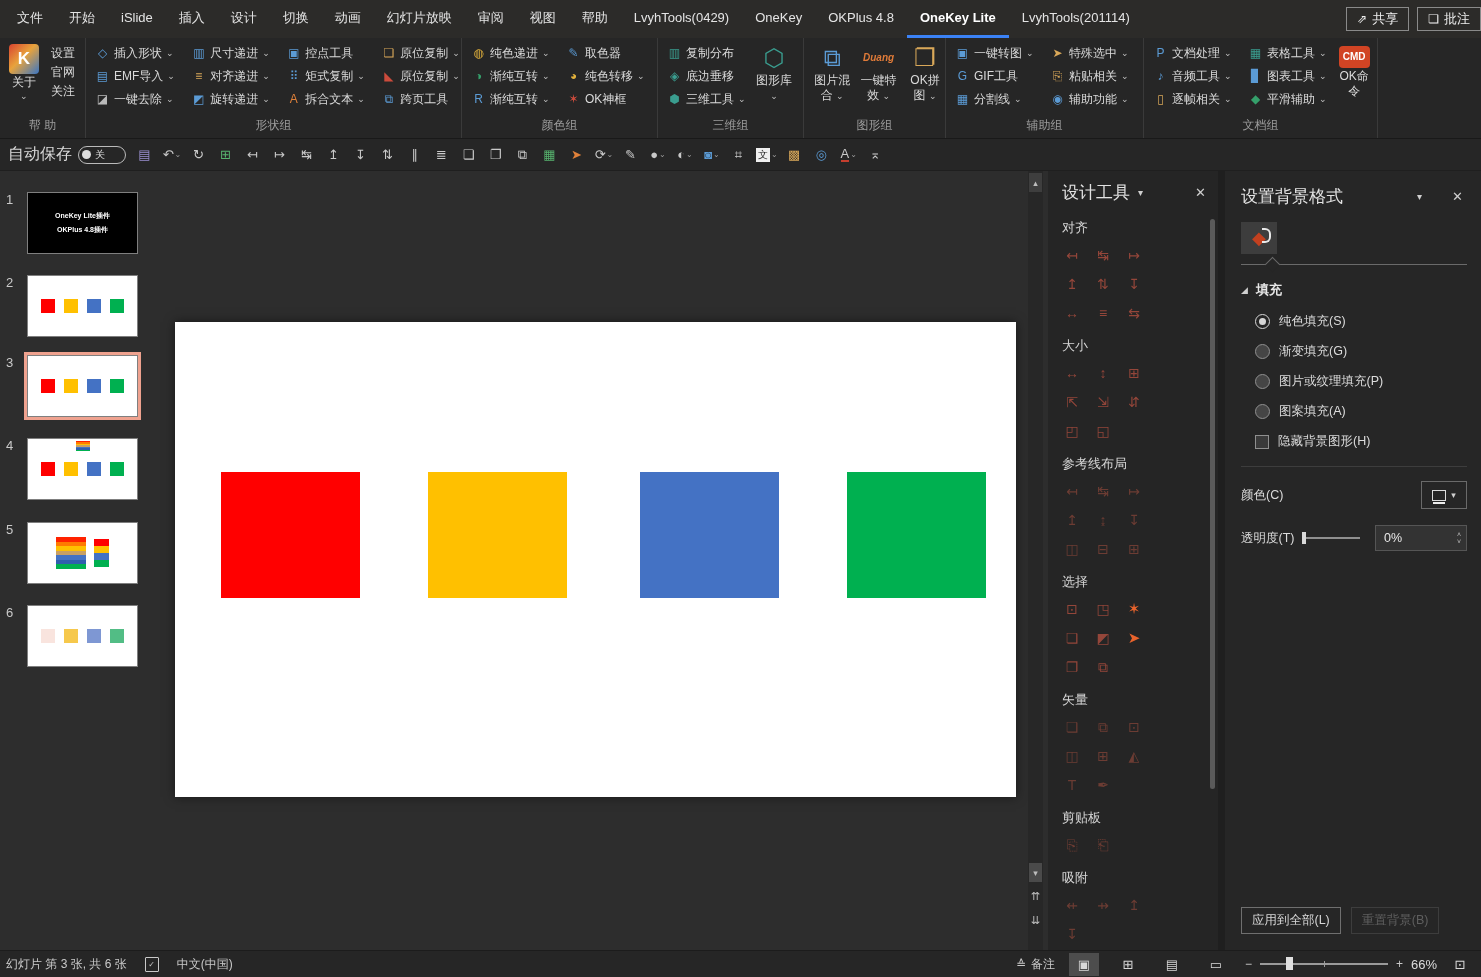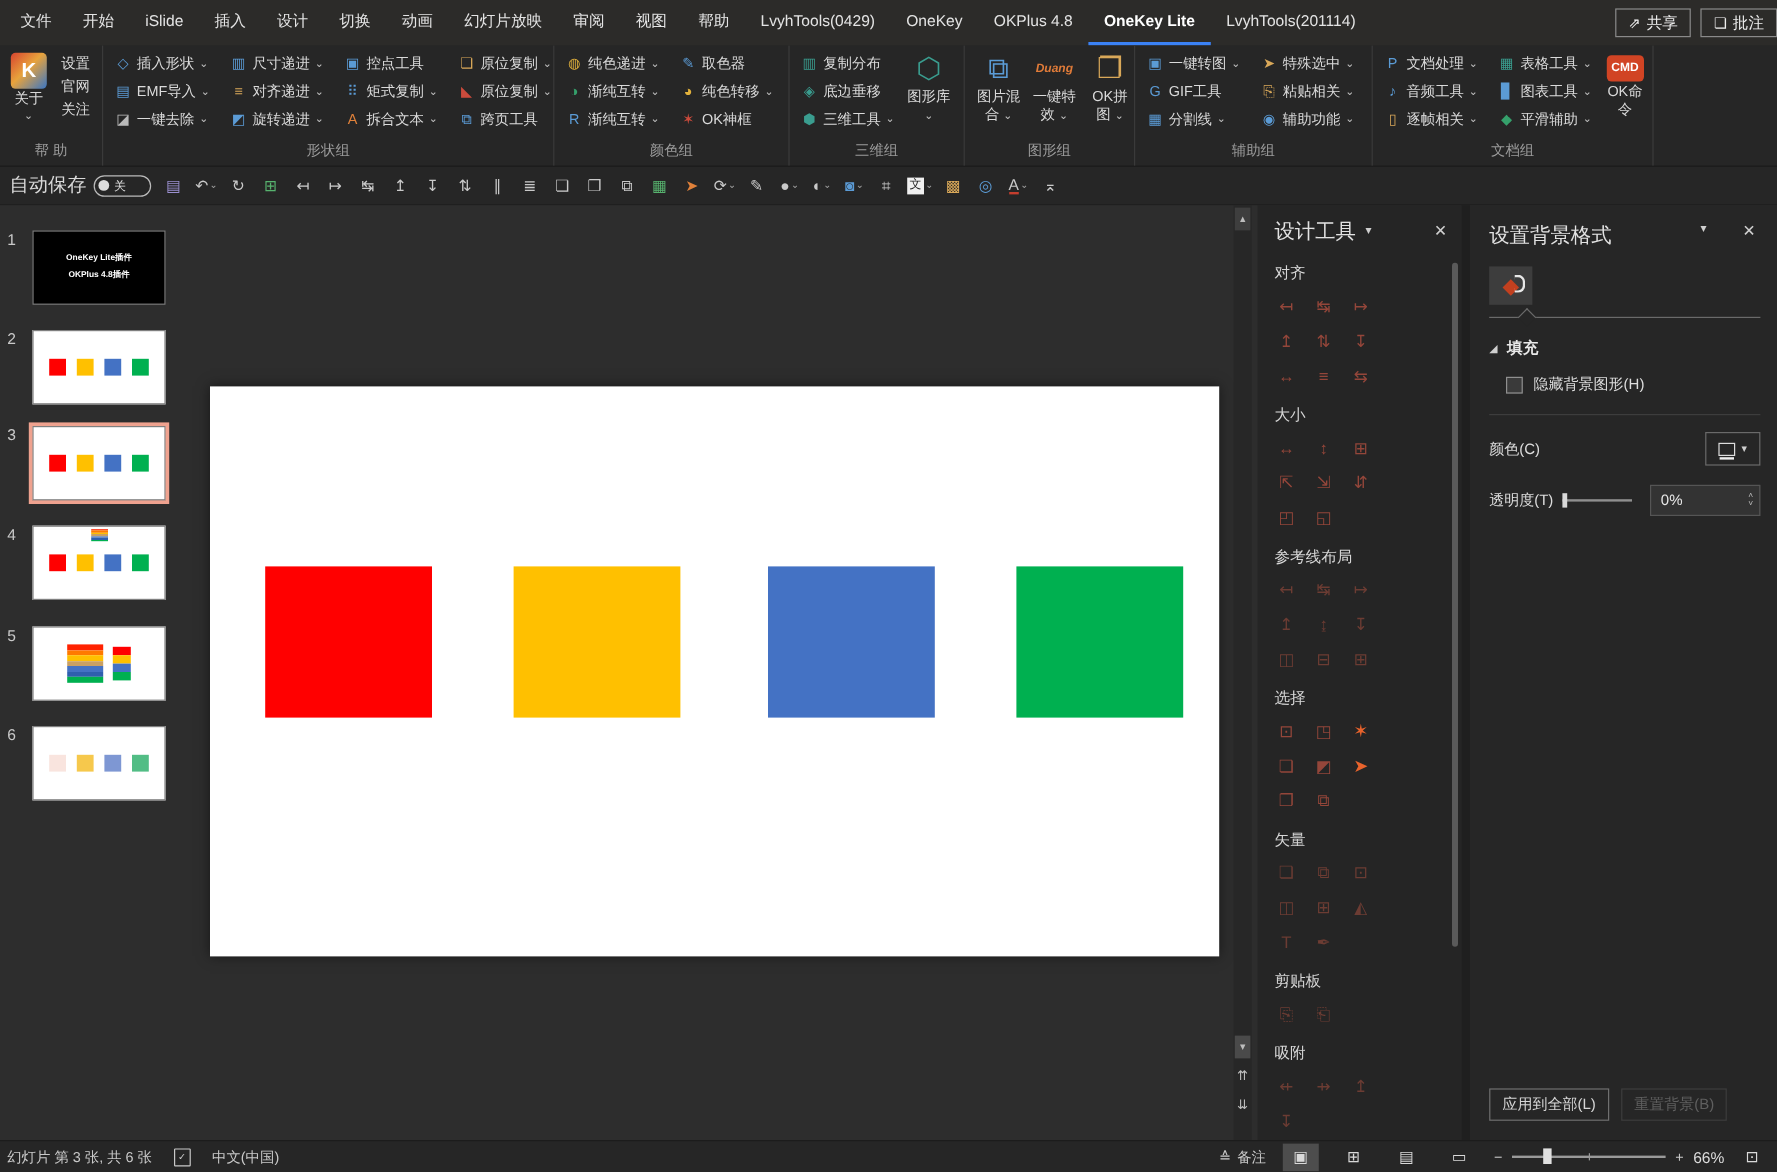--- a/index.html
+++ b/index.html
@@ -93,21 +93,21 @@
   .dhead .dcaret{font-size:10px;color:#cfcfcf;}
   .dhead .dclose{margin-left:auto;font-size:13px;color:#cfcfcf;}
   .dsec-title{font-size:13px;color:#d6d6d6;margin:15px 0 9px 0;}
   .dgrid{display:grid;grid-template-columns:repeat(3,31px);row-gap:11px;}
   .dicon{width:20px;height:18px;color:#94463a;font-size:14px;display:flex;align-items:center;justify-content:center;cursor:default;}
   .dsec.dim .dicon{color:#6c3c33;}
   .dicon.accent{color:#e8632c;font-size:15px;}
   .dscroll{position:absolute;right:3px;top:48px;width:5px;height:570px;background:#5a5a5a;border-radius:3px;}
   
   .format{position:absolute;left:1225px;right:0;top:0;bottom:0;background:#262626;box-sizing:border-box;padding:0 0 0 16px;overflow:hidden;}
-  .fhead{display:flex;margin-top:14px;font-size:17px;color:#e2e2e2;}
+  .fhead{display:flex;align-items:center;margin-top:14px;font-size:17px;color:#e2e2e2;}
   .fhead .dcaret{margin-left:74px;font-size:10px;color:#cfcfcf;}
   .fhead .dclose{margin-left:30px;font-size:13px;color:#cfcfcf;}
   .ftab{margin-top:14px;width:36px;height:32px;background:#3d3d3d;display:flex;align-items:center;justify-content:center;}
   .bucketg{color:#c2401f;font-size:18px;position:relative;}
   .bucketg::after{content:"";position:absolute;right:-5px;top:1px;width:7px;height:11px;border:2px solid #e8e8e8;border-left:none;border-radius:0 6px 6px 0;}
   .fline{position:relative;margin-top:10px;margin-right:14px;border-top:1px solid #6a6a6a;}
   .fnotch{position:absolute;left:26px;top:-6px;width:10px;height:10px;background:#262626;border-left:1px solid #6a6a6a;border-top:1px solid #6a6a6a;transform:rotate(45deg);}
   .fillhdr{display:flex;align-items:center;gap:8px;margin-top:16px;font-size:13px;font-weight:bold;color:#e8e8e8;}
   .fillhdr .tri{font-size:9px;color:#cfcfcf;}
   .fopts{margin-top:14px;display:flex;flex-direction:column;gap:13px;padding-left:14px;}
@@ -825,20 +825,42 @@
       <div class="ftab">
         <span class="bucketg">◆</span>
       </div>
       <div class="fline">
           <span class="fnotch"></span>
         </div>
       <div class="fillhdr">
         <span class="tri">◢</span>
         <span>填充</span>
       </div>
+      <div class="fopts">
+
+          <div class="frow">
+            <span class="radio selected"></span>
+            <span class="flabel">纯色填充(S)</span>
+          </div>
+
+          <div class="frow">
+            <span class="radio"></span>
+            <span class="flabel">渐变填充(G)</span>
+          </div>
+
+          <div class="frow">
+            <span class="radio"></span>
+            <span class="flabel">图片或纹理填充(P)</span>
+          </div>
+
+          <div class="frow">
+            <span class="radio"></span>
+            <span class="flabel">图案填充(A)</span>
+          </div>
+        </div>
       <div class="fopts" style="margin-top:13px">
         <div class="frow">
           <span class="checkbox"></span>
           <span class="flabel">隐藏背景图形(H)</span>
         </div>
       </div>
       <div class="fdivider"></div>
       <div class="colorrow">
         <span class="flabel">颜色(C)</span>
         <span class="colorbtn">

